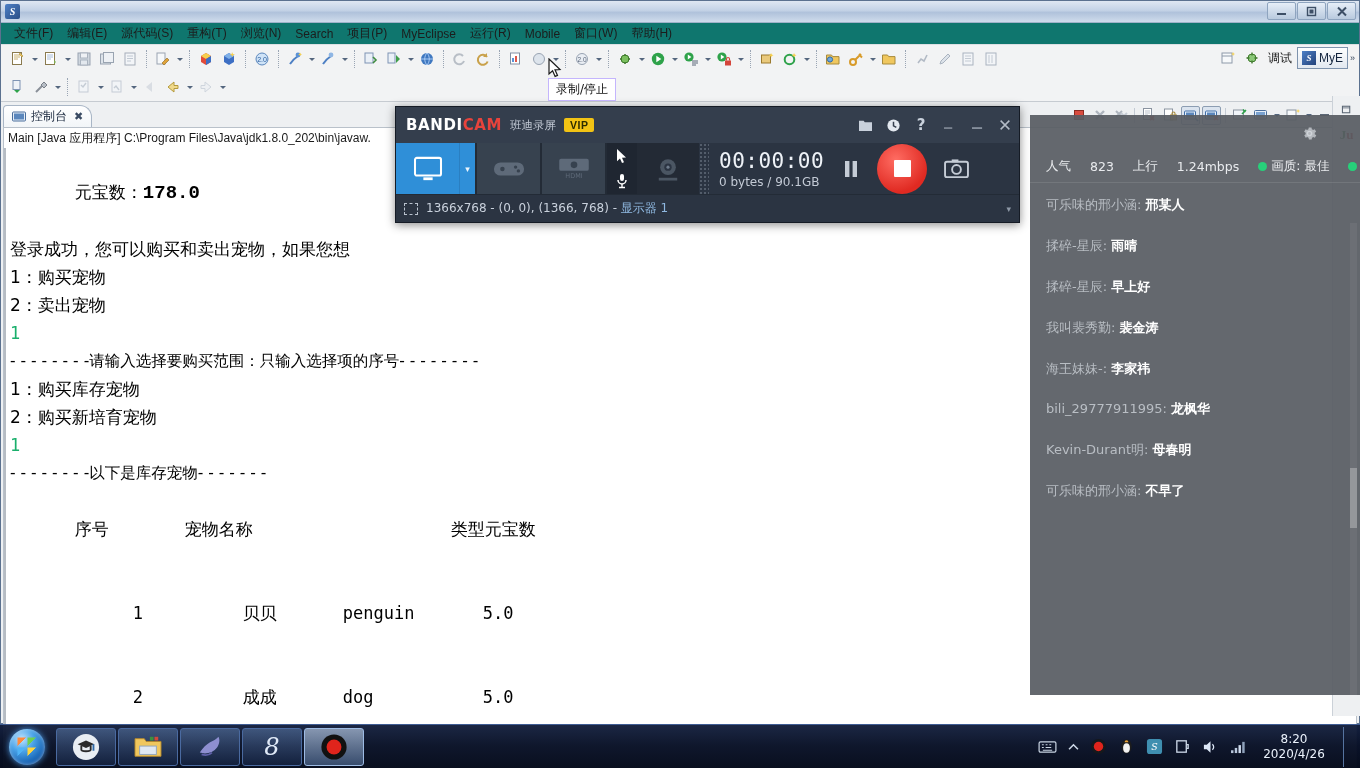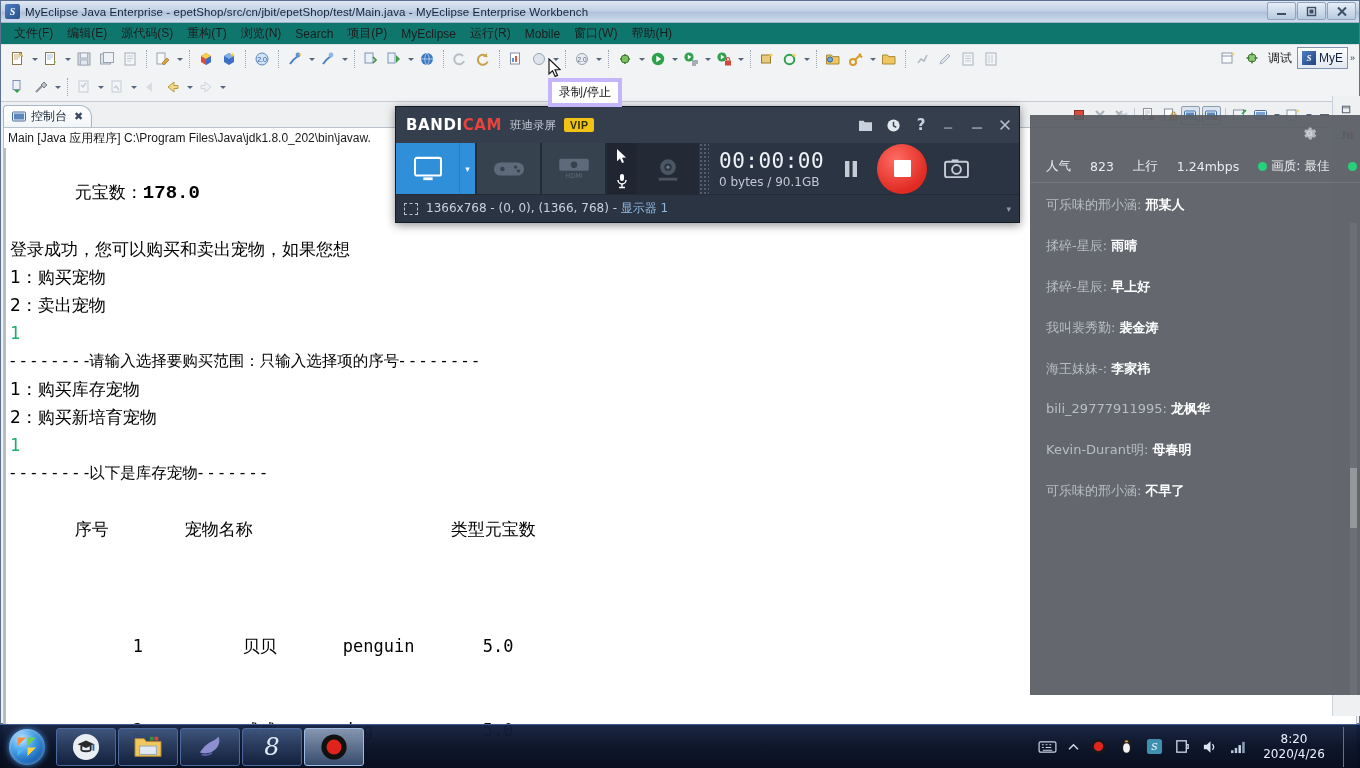--- a/index.html
+++ b/index.html
@@ -187,21 +187,21 @@
   .bc-rec {
     width: 50px; height: 50px; border-radius: 50%;
     background: radial-gradient(circle at 38% 32%, #ff6d63, #e02a22 70%);
     display:flex;align-items:center;justify-content:center;
     box-shadow: 0 0 0 2px #3b4randomly;
   }
   .bc-stopsq { width: 17px; height: 17px; background: #fff; border-radius: 1px; }
   .bc-cam { width: 40px; display:flex;align-items:center;justify-content:center; }
   .bc-tooltip {
     position: absolute; left: 548px; top: 78px; z-index: 45;
-    background: #ffffff; border: 4px solid #c4b5fd;
+    background: #ffffff; border: 1px solid #c4b5fd;
     font-size: 12px; color: #111; padding: 2px 7px;
     font-family:"DejaVu Sans",sans-serif;
   }
   .bc-cursor { position:absolute; left: 548px; top: 58px; z-index:46; }
 
   .bc-foot {
     height: 28px; flex: 0 0 28px; background: #2b3442; border-top: 1px solid #232b36;
     display: flex; align-items: center; padding: 0 8px; gap: 8px; position: relative;
   }
   .bc-dashbox { width: 14px; height: 12px; border: 1px dashed #b9c2ce; }
@@ -301,21 +301,20 @@
 <body>
 
 <div id="screen">
 
   <div class="desktop"></div>
 
   <div class="ide">
 
     <div class="titlebar">
       <div class="title-icon">S</div>
-      <div class="title-text">MyEclipse Java Enterprise  -  epetShop/src/cn/jbit/epetShop/test/Main.java  -  MyEclipse Enterprise Workbench</div>
       <div class="win-btns">
         <div class="win-btn">
           <svg width="11" height="9" viewBox="0 0 11 9">
               <rect x="1" y="6" width="9" height="2" fill="#3d4f66"></rect>
             </svg>
         </div>
         <div class="win-btn">
           <svg width="11" height="11" viewBox="0 0 11 11">
               <rect x="1.5" y="1.5" width="8" height="8" fill="none" stroke="#3d4f66" stroke-width="1.4"></rect>
               <rect x="3.5" y="3.5" width="4" height="4" fill="#3d4f66"></rect>
@@ -747,21 +746,21 @@
           <div class="cline cjk">1：购买库存宠物</div>
           <div class="cline cjk">2：购买新培育宠物</div>
           <div class="cline green">1</div>
           <div class="cline cjk" style="font-size:15.5px;">- - - - - - - -以下是库存宠物- - - - - - -</div>
 
           <div class="cline cjk">
             <span style="display:inline-block;width:110px;">序号</span><span style="display:inline-block;width:100px;">宠物名称</span><span style="display:inline-block;width:200px;text-align:right;">类型</span><span>元宝数</span>
           </div>
 
           <div class="cline">
-            <span style="display:inline-block;width:110px;">1</span><span class="cjk" style="display:inline-block;width:100px;margin-top:33px;">贝贝</span><span style="display:inline-block;width:140px;">penguin</span><span>5.0</span>
+            <span style="display:inline-block;width:110px;">1</span><span class="cjk" style="display:inline-block;width:100px;">贝贝</span><span style="display:inline-block;width:140px;">penguin</span><span>5.0</span>
           </div>
           <div class="cline">
             <span style="display:inline-block;width:110px;">2</span><span class="cjk" style="display:inline-block;width:100px;">成成</span><span style="display:inline-block;width:140px;">dog</span><span>5.0</span>
           </div>
           <div class="cline">
             <span style="display:inline-block;width:110px;">3</span><span class="cjk" style="display:inline-block;width:100px;">露露</span><span style="display:inline-block;width:140px;">bird</span>
           </div>
 
         </div>
 

